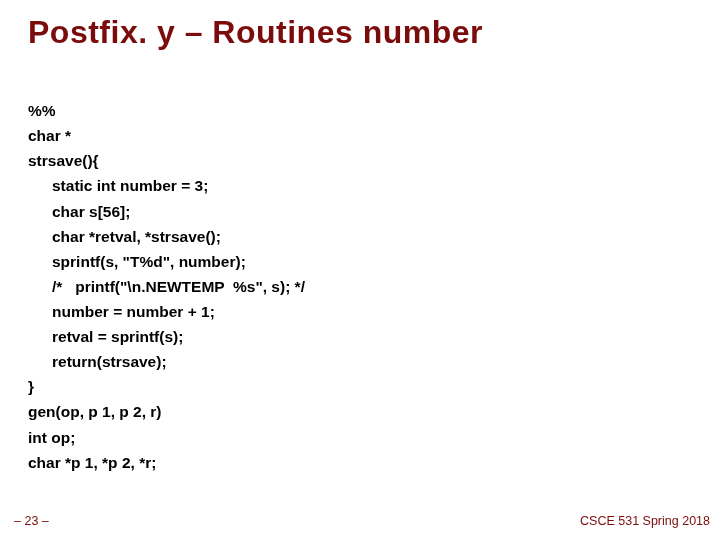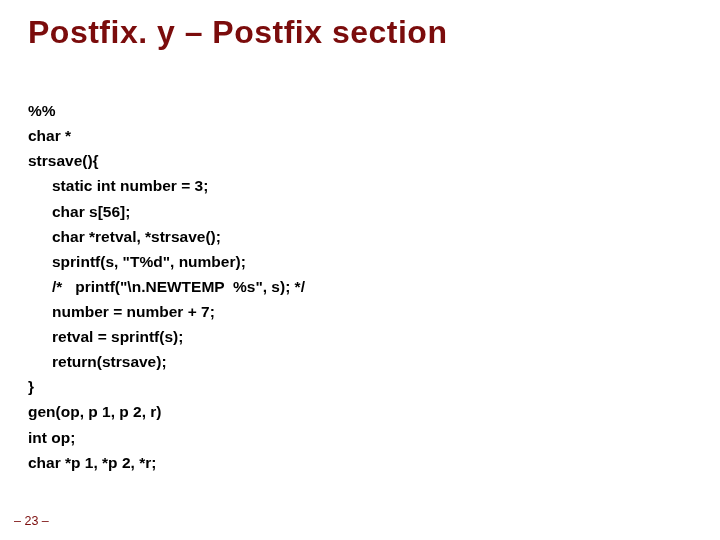--- a/index.html
+++ b/index.html
@@ -9,35 +9,36 @@
   .code { font-size: 15.5px; font-weight: bold; color: #000; line-height: 1.62; white-space: pre; font-family: Arial, Helvetica, sans-serif; }
   .footer { position: absolute; bottom: 12px; left: 0; width: 720px; padding: 0 10px 0 14px; font-size: 12.5px; color: #7b0c0c; }
   .footer-right { float: right; }
   .footer-left { float: left; text-align: right; }
   .indent { padding-left: 24px; display: inline-block; }
 </style>
 </head>
 <body>
 
 <div class="slide">
-  <div class="title">Postfix. y – Postfix section</div>
+  <div class="title">Postfix. y – Routines number</div>
 
   <div class="code">
 <span>%%</span>
 <span>char *</span>
 <span>strsave(){</span>
 <span class="indent">static int number = 3;</span>
 <span class="indent">char s[56];</span>
 <span class="indent">char *retval, *strsave();</span>
 <span class="indent">sprintf(s, "T%d", number);</span>
 <span class="indent">/*   printf("\n.NEWTEMP  %s", s); */</span>
-<span class="indent">number = number + 7;</span>
+<span class="indent">number = number + 1;</span>
 <span class="indent">retval = sprintf(s);</span>
 <span class="indent">return(strsave);</span>
 <span>}</span>
 <span>gen(op, p 1, p 2, r)</span>
 <span>int op;</span>
 <span>char *p 1, *p 2, *r;</span></div>
 
   <div class="footer">
     <span class="footer-left">– 23 –</span>
+    <span class="footer-right">CSCE 531 Spring 2018</span>
   </div>
 </div>
 
 </body></html>

